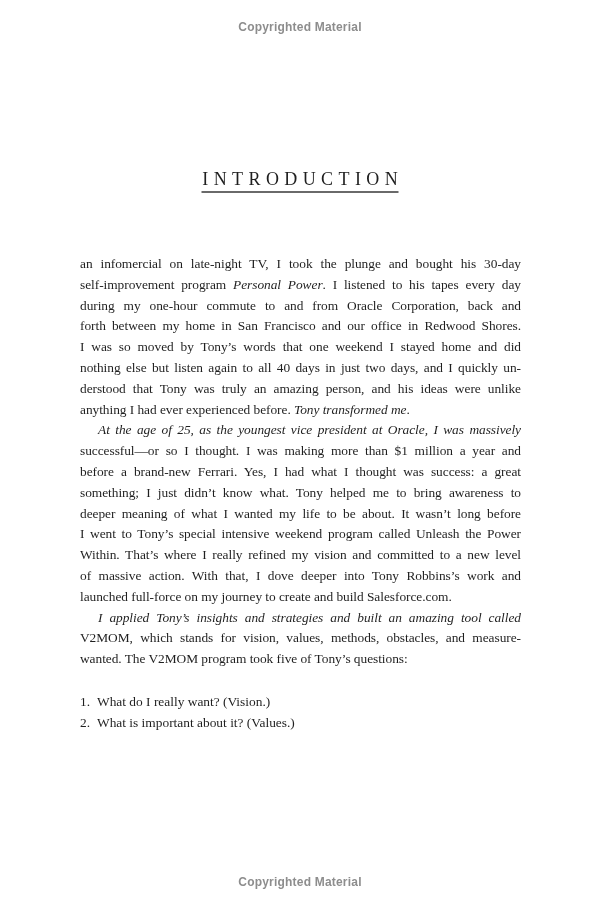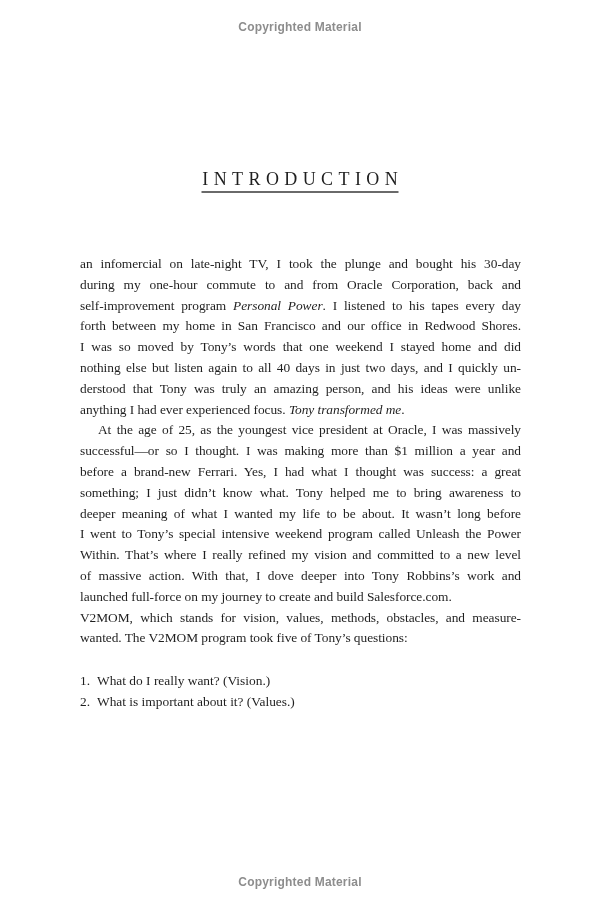--- a/index.html
+++ b/index.html
@@ -60,21 +60,21 @@
   }
   .paragraph { margin: 0; }
   .line {
     height: 20.8px;
     overflow: hidden;
     text-align: justify;
     text-align-last: justify;
     letter-spacing: -0.05px;
   }
   .line.last { text-align-last: left; }
-  .line.indent { text-indent: 18px; }
+  .line.indent { text-indent: 18px; font-style: italic; }
   .qlist { margin-top: 22px; }
   .qrow {
     display: flex;
     height: 20.8px;
     overflow: hidden;
   }
   .qnum { width: 17px; flex: 0 0 17px; }
   .qtext { flex: 1; }
 </style>
 </head>
@@ -84,40 +84,41 @@
   <div class="notice top">Copyrighted Material</div>
 
   <h1 class="heading">INTRODUCTION</h1>
 
   <div class="rule"></div>
 
   <div class="body">
     <div>
         <div class="paragraph">
           <div class="line"><span>an infomercial on late-night TV, I took the plunge and bought his 30-day</span></div>
+          <div class="line"><span>self-improvement program </span><i>Personal Power</i><span>. I listened to his tapes every day</span></div>
           <div class="line"><span>during my one-hour commute to and from Oracle Corporation, back and</span></div>
-          <div class="line"><span>self-improvement program </span><i>Personal Power</i><span>. I listened to his tapes every day</span></div>
           <div class="line"><span>forth between my home in San Francisco and our office in Redwood Shores.</span></div>
           <div class="line"><span>I was so moved by Tony’s words that one weekend I stayed home and did</span></div>
           <div class="line"><span>nothing else but listen again to all 40 days in just two days, and I quickly un-</span></div>
           <div class="line"><span>derstood that Tony was truly an amazing person, and his ideas were unlike</span></div>
-          <div class="line last"><span>anything I had ever experienced focus. </span><i>Tony transformed me</i><span>.</span></div>
+          <div class="line last"><span>anything I had ever experienced before. </span><i>Tony transformed me</i><span>.</span></div>
         </div>
         <div class="paragraph">
           <div class="line indent"><span>At the age of 25, as the youngest vice president at Oracle, I was massively</span></div>
           <div class="line"><span>successful—or so I thought. I was making more than $1 million a year and</span></div>
           <div class="line"><span>before a brand-new Ferrari. Yes, I had what I thought was success: a great</span></div>
           <div class="line"><span>something; I just didn’t know what. Tony helped me to bring awareness to</span></div>
           <div class="line"><span>deeper meaning of what I wanted my life to be about. It wasn’t long before</span></div>
           <div class="line"><span>I went to Tony’s special intensive weekend program called Unleash the Power</span></div>
           <div class="line"><span>Within. That’s where I really refined my vision and committed to a new level</span></div>
           <div class="line"><span>of massive action. With that, I dove deeper into Tony Robbins’s work and</span></div>
           <div class="line last"><span>launched full-force on my journey to create and build Salesforce.com.</span></div>
         </div>
         <div class="paragraph">
+          <div class="line indent"><span>I applied Tony’s insights and strategies and built an amazing tool called</span></div>
           <div class="line"><span>V2MOM, which stands for vision, values, methods, obstacles, and measure-</span></div>
           <div class="line last"><span>wanted. The V2MOM program took five of Tony’s questions:</span></div>
         </div>
       </div>
     <div class="qlist">
         <div class="qrow">
           <span class="qnum">1.</span>
           <span class="qtext">What do I really want? (Vision.)</span>
         </div>
         <div class="qrow">

